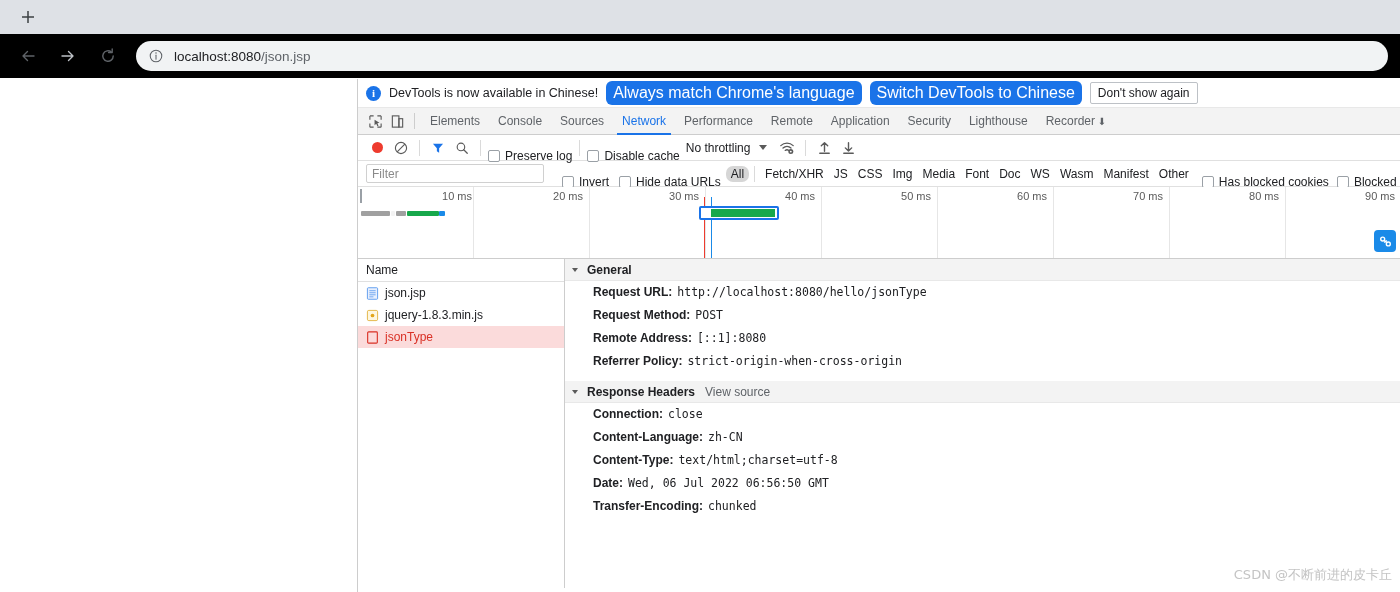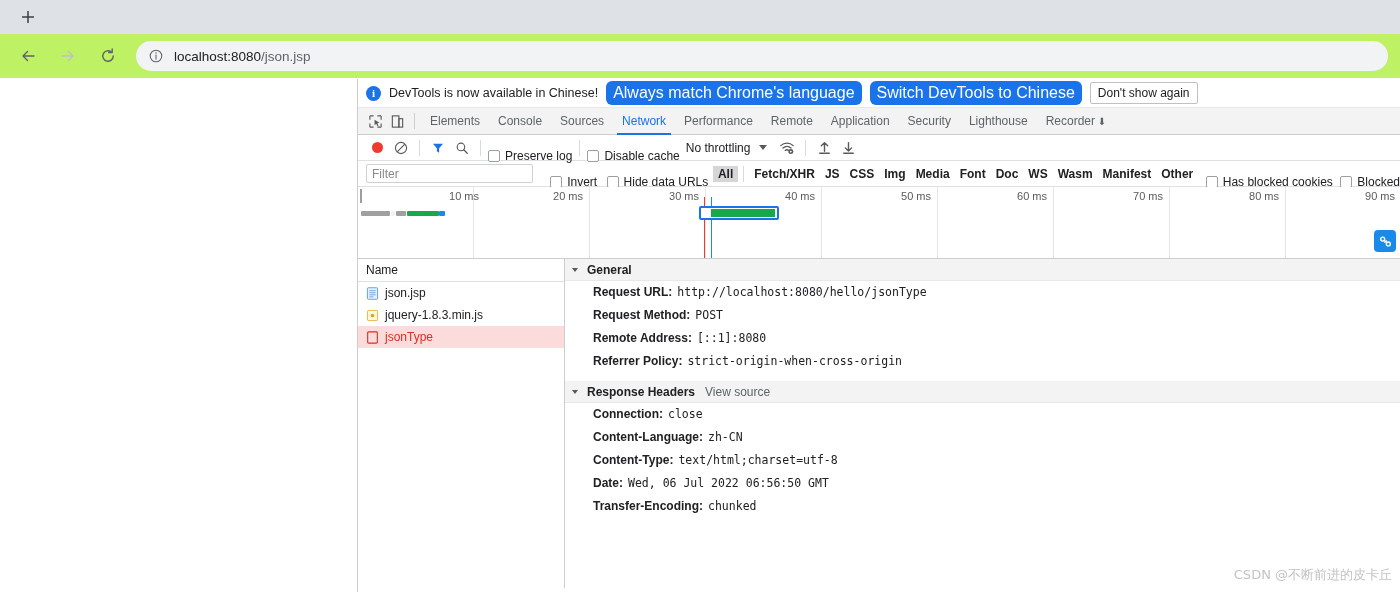--- a/index.html
+++ b/index.html
@@ -37,21 +37,21 @@
     display:flex; align-items:center; justify-content:center;
     color:#5f6368; font-size:14px; line-height:1;
   }
   .newtab {
     width: 28px; height: 28px; margin-left: 6px; margin-bottom: 3px;
     display:flex; align-items:center; justify-content:center;
     color:#3c4043; font-size:19px; line-height:1;
   }
 
   .toolbar {
-    height: 45px; background: #bef264;
+    height: 45px; background: #000000;
     display: flex; align-items: center; padding: 0 8px;
     border-bottom: 1px solid #ffffff;
   }
   .navbtn {
     width: 30px; height: 30px; margin: 0 5px;
     display:flex; align-items:center; justify-content:center;
     color: #5f6368;
   }
   .navbtn.disabled { color: #bdc1c6; }
   .omnibox {
@@ -160,21 +160,21 @@
   }
   .filter-input {
     width: 178px; height: 19px; border: 1px solid #d0d0d0;
     border-radius: 2px; background:#fff;
     font-size: 12px; color:#202124; padding: 0 5px; outline:none;
     font-family:"Liberation Sans", sans-serif;
   }
   .filter-input::placeholder { color:#8a8a8a; }
   .ftype {
     font-size: 12px; color:#202124; padding: 1px 5px; white-space:nowrap;
-    border-radius: 0; cursor:pointer;font-weight:bold;
+    border-radius: 7px; cursor:pointer;
   }
   .ftype.active { background:#d6d6d6; }
 
   
   .overview {
     height: 72px; position: relative; background: #fff;
     border-bottom: 1px solid #cdcdcd; overflow:hidden;
   }
   .ov-grid {
     position:absolute; top:0; bottom:0; width:1px; background:#e6e6e6;
@@ -449,21 +449,21 @@
 
       <div class="ov-grid" style="left:115px"></div>
       <div class="ov-grid" style="left:231px"></div>
       <div class="ov-grid" style="left:347px"></div>
       <div class="ov-grid" style="left:463px"></div>
       <div class="ov-grid" style="left:579px"></div>
       <div class="ov-grid" style="left:695px"></div>
       <div class="ov-grid" style="left:811px"></div>
       <div class="ov-grid" style="left:927px"></div>
 
-      <div class="ov-tick" style="left:57px;width:64px">10 ms</div>
+      <div class="ov-tick" style="left:50px;width:64px">10 ms</div>
       <div class="ov-tick" style="left:161px;width:64px">20 ms</div>
       <div class="ov-tick" style="left:277px;width:64px">30 ms</div>
       <div class="ov-tick" style="left:393px;width:64px">40 ms</div>
       <div class="ov-tick" style="left:509px;width:64px">50 ms</div>
       <div class="ov-tick" style="left:625px;width:64px">60 ms</div>
       <div class="ov-tick" style="left:741px;width:64px">70 ms</div>
       <div class="ov-tick" style="left:857px;width:64px">80 ms</div>
       <div class="ov-tick" style="left:973px;width:64px">90 ms</div>
 
       <div class="ov-bar" style="left:3px;  top:24px; width:29px; background:#a0a0a0"></div>

